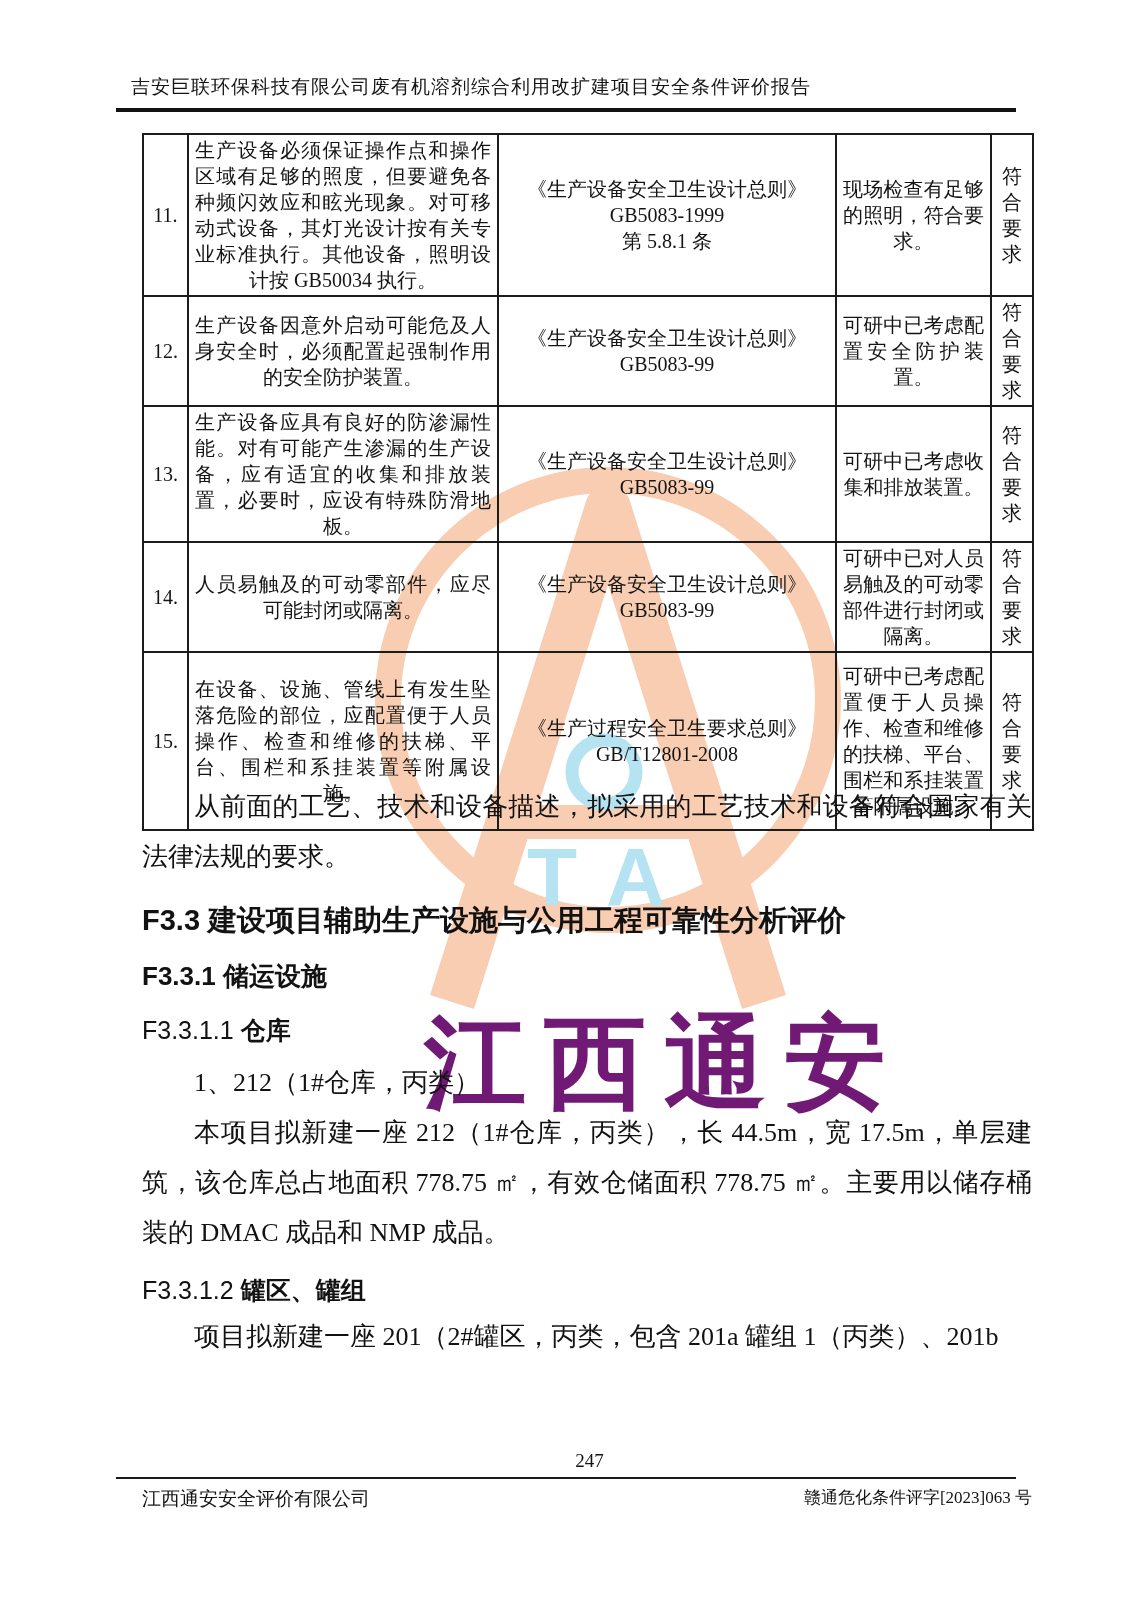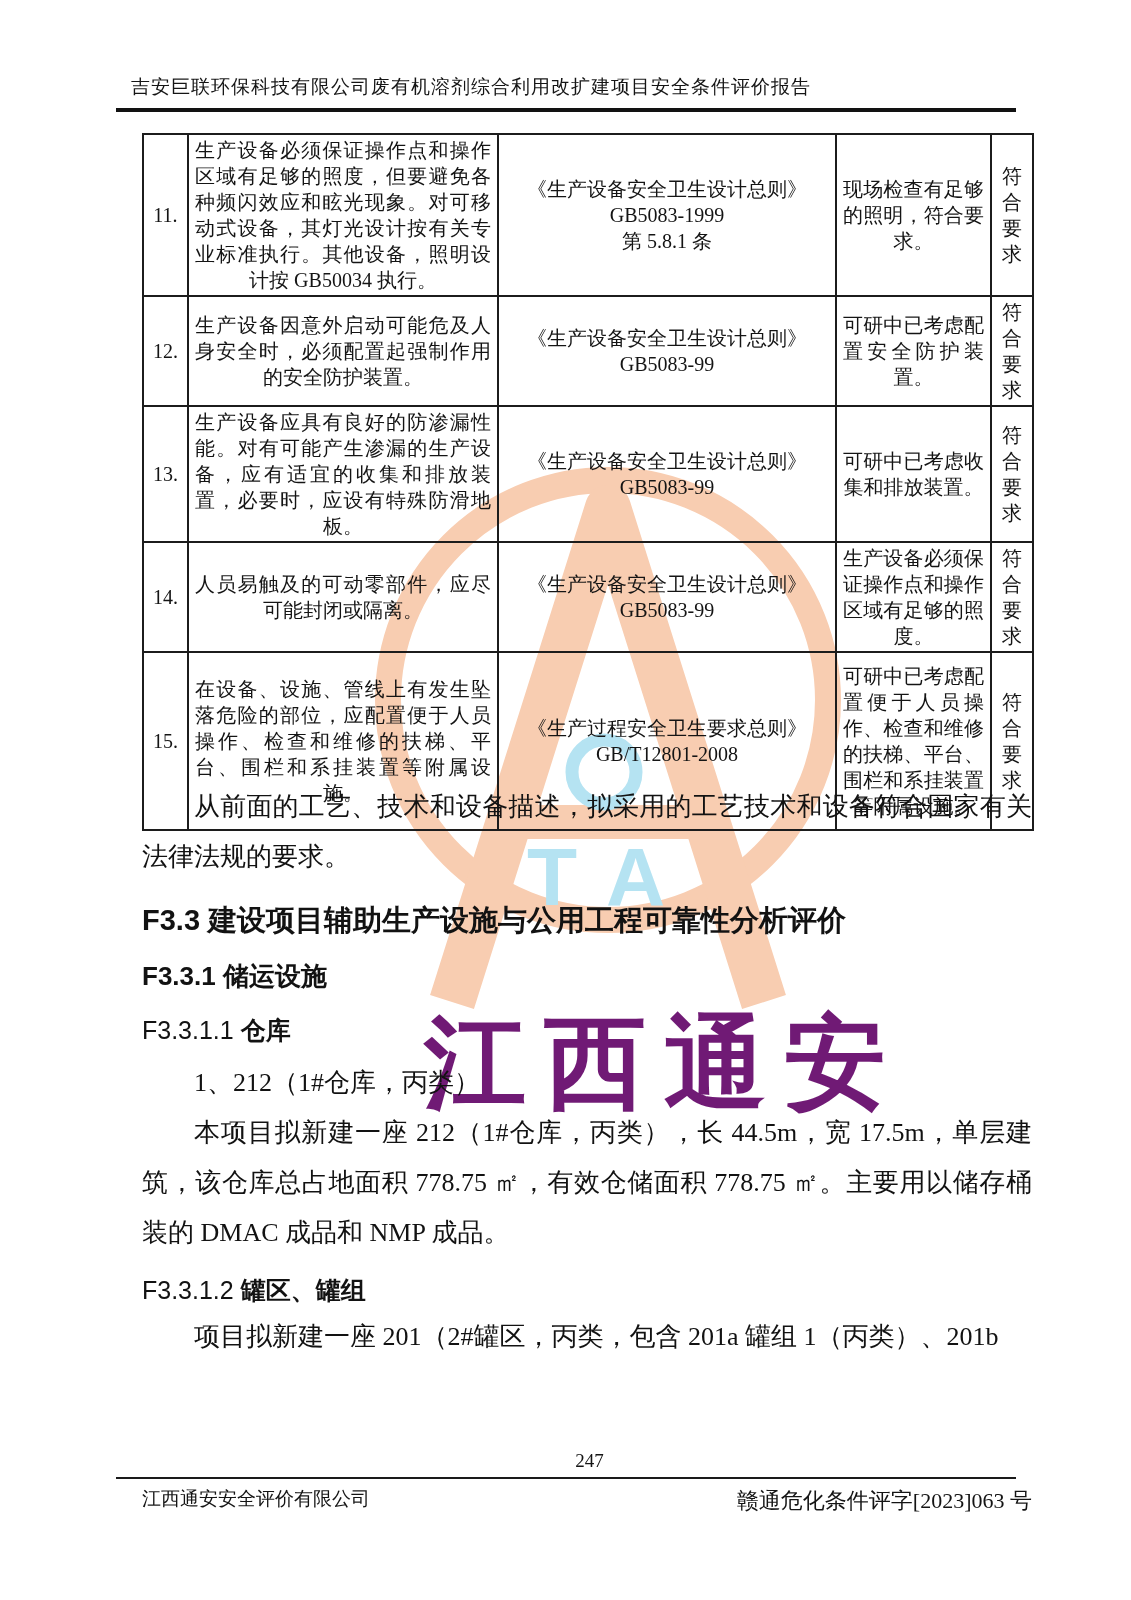--- a/index.html
+++ b/index.html
@@ -54,21 +54,21 @@
   }
   .h3 .h-title{font-weight:bold;}
   .list-line{margin:6px 0 0 0;text-indent:2em;}
 
   
   .page-number{
     top:1450px;left:8px;width:1131px;text-align:center;font-size:19px;color:#141414;padding-left:16px;
   }
   .footer-rule{top:1477px;left:116px;width:900px;height:2px;background:#1a1a1a;}
   .footer-left{top:1486px;left:142px;font-size:19px;color:#141414;}
-  .footer-right{top:1486px;right:99px;font-size:22px;color:#141414;}
+  .footer-right{top:1486px;right:99px;font-size:17px;color:#141414;}
 
   
   .wm{pointer-events:none;mix-blend-mode:multiply;}
   .wm-stamp{
     top:1008px;left:424px;font-family:"Liberation Sans", sans-serif;
     font-weight:bold;font-size:102px;letter-spacing:18px;line-height:110px;
     white-space:nowrap;
   }
 </style>
 </head>
@@ -135,21 +135,21 @@
         <td class="c-conc">符
 合
 要
 求</td>
       </tr>
       <tr style="height: 103px;">
         <td class="c-no">14.</td>
         <td class="c-item">人员易触及的可动零部件，应尽可能封闭或隔离。</td>
         <td class="c-basis">《生产设备安全卫生设计总则》
 GB5083-99</td>
-        <td class="c-result">生产设备必须保证操作点和操作区域有足够的照度。</td>
+        <td class="c-result">可研中已对人员易触及的可动零部件进行封闭或隔离。</td>
         <td class="c-conc">符
 合
 要
 求</td>
       </tr>
       <tr style="height: 178px;">
         <td class="c-no">15.</td>
         <td class="c-item">在设备、设施、管线上有发生坠落危险的部位，应配置便于人员操作、检查和维修的扶梯、平台、围栏和系挂装置等附属设施。</td>
         <td class="c-basis">《生产过程安全卫生要求总则》
 GB/T12801-2008</td>

